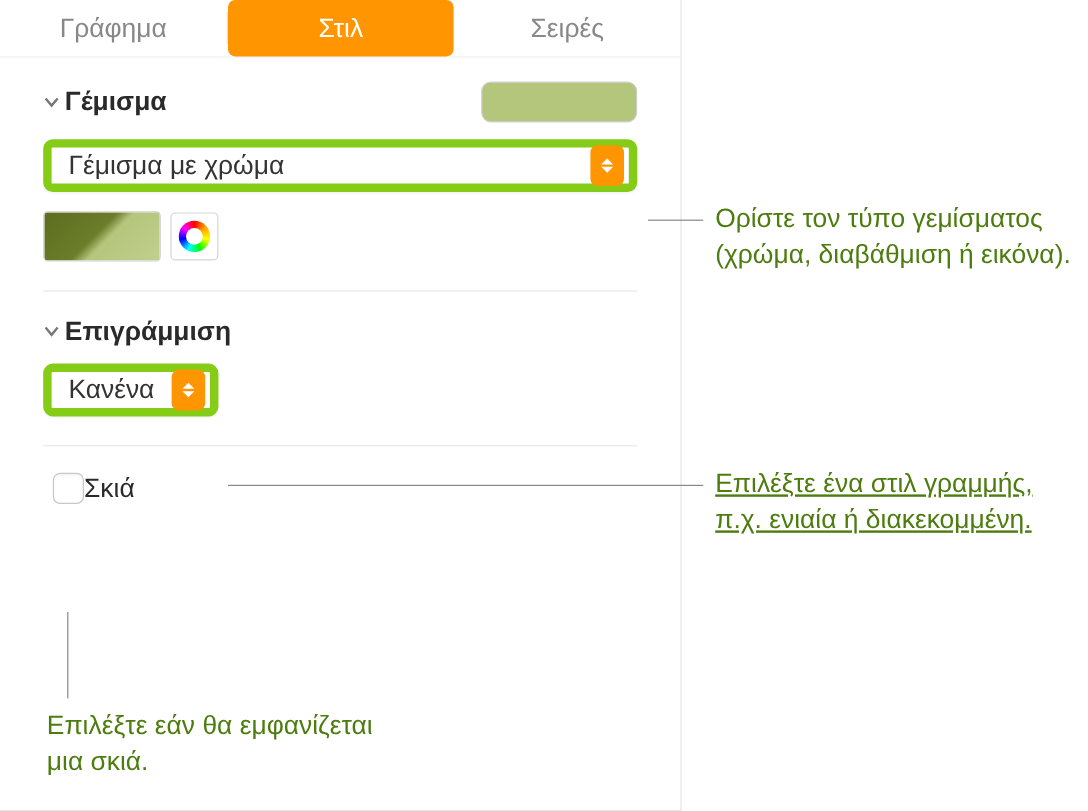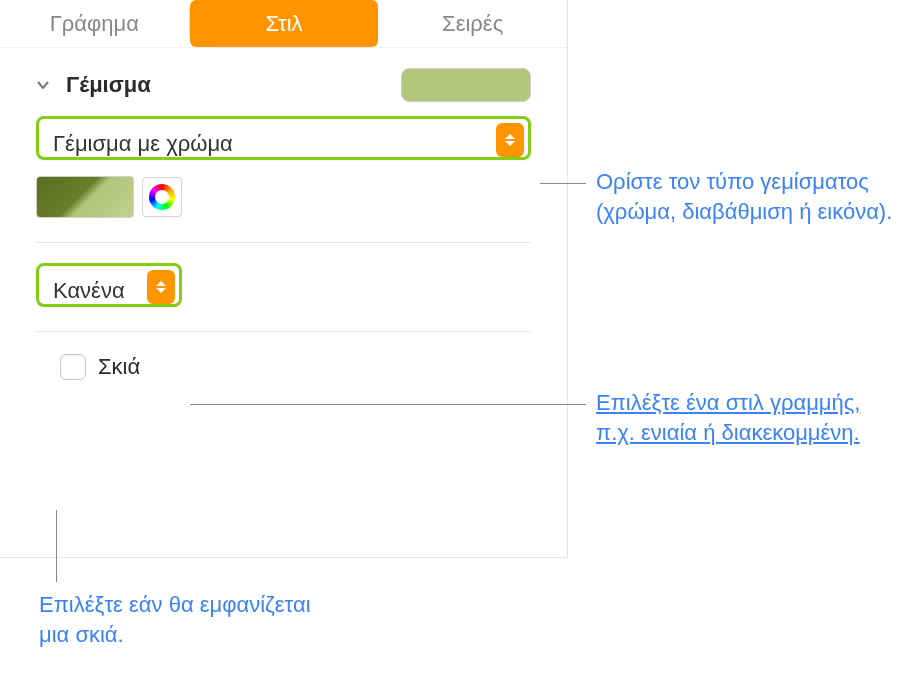--- a/index.html
+++ b/index.html
@@ -10,21 +10,21 @@
       background: #fff;
       width: 907px;
       height: 676px;
       position: relative;
     }
     .panel {
       position: absolute;
       left: 0;
       top: 0;
       width: 568px;
-      height: 558px;
+      height: 676px;
       border: 1px solid #e5e5e5;
       border-top: none;
       border-left: none;
       background: #fff;
     }
     .tabs {
       display: flex;
       height: 48px;
       align-items: stretch;
       border-bottom: 1px solid #f0f0f0;
@@ -50,21 +50,21 @@
       width: 1px;
       background: #e0e0e0;
       margin: 10px 0;
     }
     .section {
       padding: 20px 36px 0 36px;
     }
     .section-header {
       display: flex;
       align-items: center;
-      gap: 16px;
+      gap: 4px;
       margin-bottom: 14px;
     }
     .disclosure {
       width: 14px;
       height: 14px;
       display: inline-flex;
       align-items: center;
       justify-content: center;
     }
     .disclosure svg { display: block; }
@@ -76,23 +76,23 @@
     .color-well-top {
       margin-left: auto;
       width: 130px;
       height: 34px;
       border-radius: 8px;
       background: #B4C57C;
       border: 1px solid #cfcfcf;
     }
     .dropdown {
       display: flex;
-      align-items: flex-end;
+      align-items: center;
       height: 44px;
-      border: 3px solid #84cc16;
+      border: 7px solid #84cc16;
       border-radius: 8px;
       background: #fff;
       padding: 0 4px 0 14px;
       box-shadow: 0 1px 1px rgba(0,0,0,0.04);
     }
     .dropdown-label {
       flex: 1;
       font-size: 22px;
       color: #333;
     }
@@ -147,40 +147,38 @@
       content: ""; position: absolute; inset: 6px; border-radius: 50%; background: #fff;
     }
     .divider {
       height: 1px;
       background: #e8e8e8;
       margin: 24px 36px 0 36px;
     }
     .checkbox-row {
       display: flex;
       align-items: flex-end;
-      gap: 12px;
       padding: 22px 36px 0 44px;
-      margin-left: 16px;
     }
     .checkbox {
       width: 26px; height: 26px;
       border: 1px solid #c8c8c8;
       border-radius: 6px;
       background: #fff;
       box-shadow: inset 0 1px 2px rgba(0,0,0,0.06);
     }
     .checkbox-label {
       font-size: 22px;
       color: #2a2a2a;
     }
     .callout {
       position: absolute;
       font-size: 22px;
       line-height: 1.35;
-      color: #3b82f6;
+      color: #4d7c0f;
     }
     .callout-line {
       position: absolute;
       background: #888;
       height: 1px;
     }
     .callout-line-v {
       position: absolute;
       background: #888;
       width: 1px;
@@ -221,20 +219,28 @@
       <div class="gradient-well"></div>
       <div class="color-wheel">
         <span class="wheel-inner"></span>
       </div>
     </div>
   </div>
 
   <div class="divider"></div>
 
   <div class="section">
+    <div class="section-header">
+      <span class="disclosure">
+        <svg width="14" height="14" viewBox="0 0 14 14">
+            <path d="M2 4 L7 10 L12 4" fill="none" stroke="#777" stroke-width="2"></path>
+          </svg>
+      </span>
+      <span class="section-title">Επιγράμμιση</span>
+    </div>
 
     <div class="dropdown small">
       <span class="dropdown-label">Κανένα</span>
       <span class="dropdown-button">
         <span class="caret up"></span>
         <span class="caret down"></span>
       </span>
     </div>
   </div>
 

